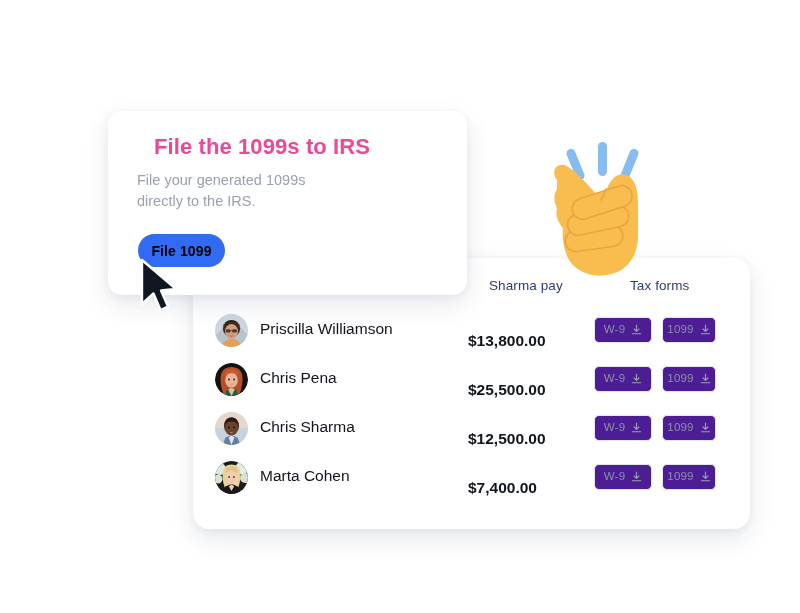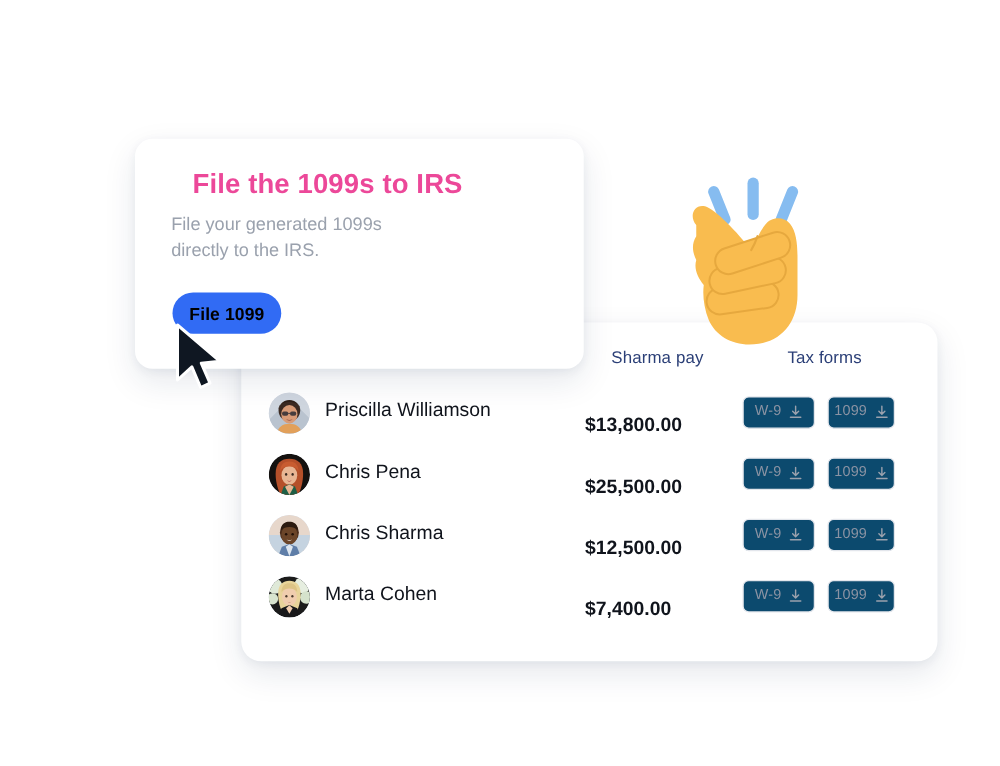--- a/index.html
+++ b/index.html
@@ -98,21 +98,21 @@
     color: #10141c;
     white-space: nowrap;
   }
 
   .form-btn {
     position: absolute;
     top: 11px;
     height: 26px;
     border: 1px solid #e3e6ec;
     border-radius: 5px;
-    background: #0c4a6e;
+    background: #4c1d95;
     display: flex;
     align-items: center;
     justify-content: center;
     gap: 6px;
     box-sizing: border-box;
     padding: 0 8px;
     cursor: pointer;
   }
   .form-btn .lbl {
     font-size: 11.5px;

